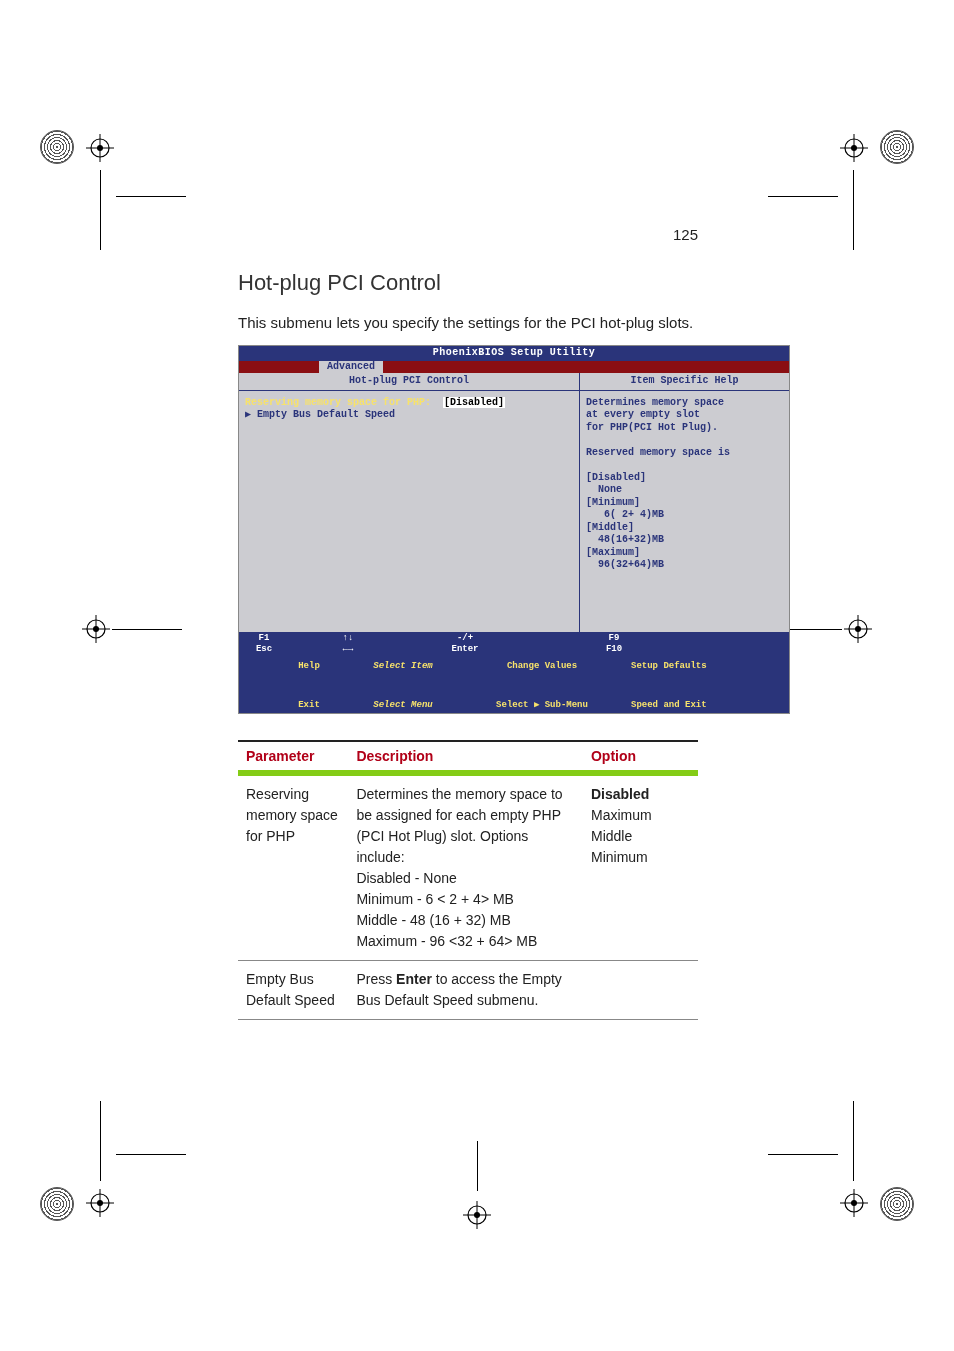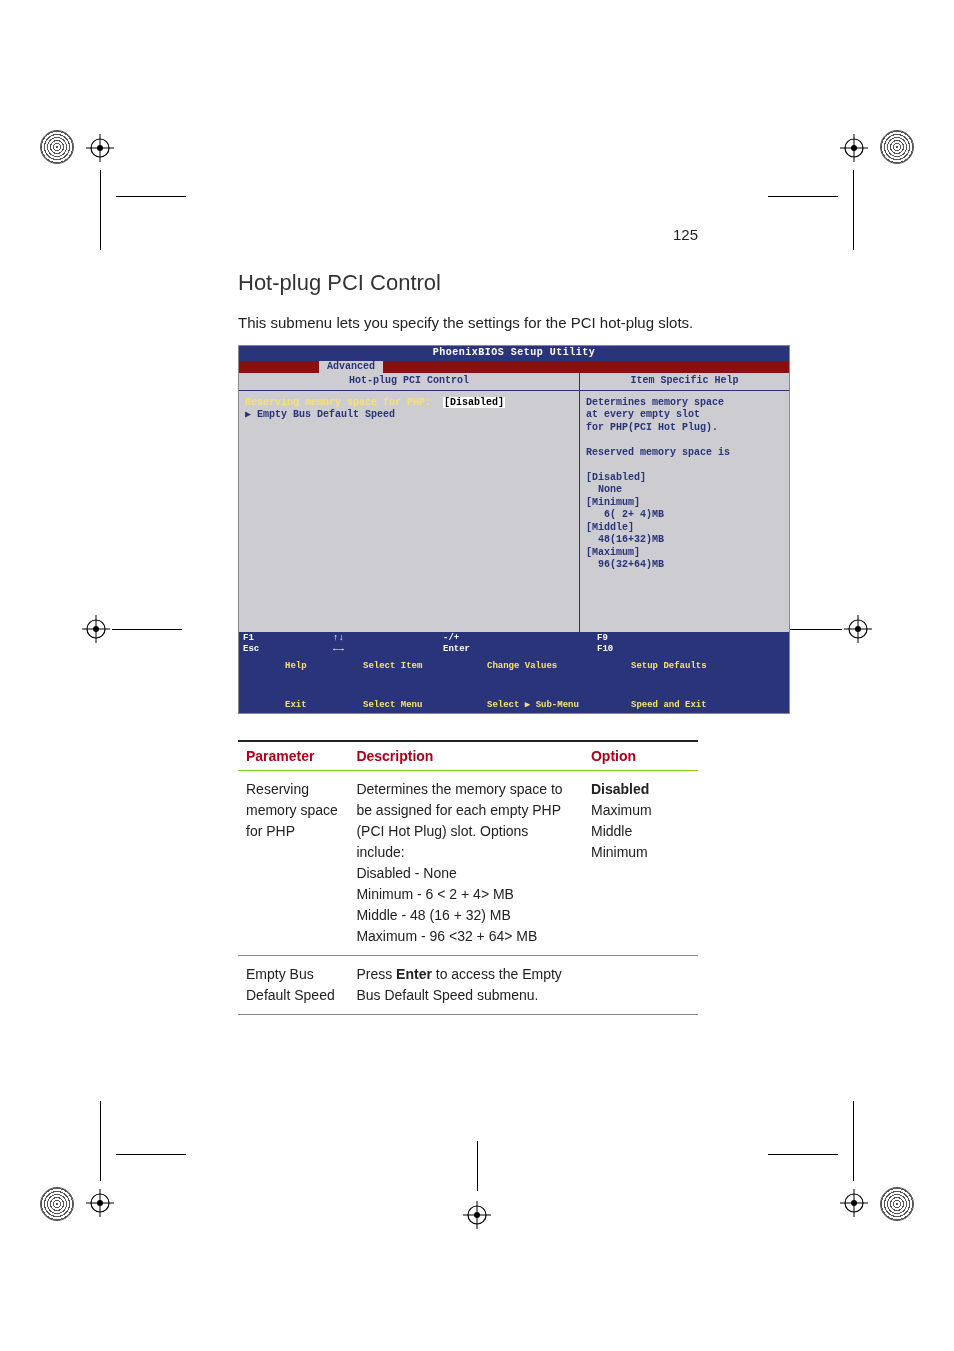--- a/index.html
+++ b/index.html
@@ -74,33 +74,34 @@
   }
   .col-body { padding: 6px 6px 60px 6px; white-space: pre; }
   .sel { background:#fff; color:#000; padding:0 1px;}
   .bios-footer {
     background: #2a347a;
     color: #fff;
     display: flex;
     font-size: 9px;
     padding: 1px 4px 2px 4px;
     white-space: pre;
+    text-align: center;
   }
   .fcol { display:flex; flex-direction:column; }
   .k { color:#fff; }
   .ylw { color:#f7e26b;margin-top:28px; }
 
   
   .desc-table { width:100%; border-collapse:collapse; margin-top:26px; font-size:14px;}
   .desc-table th {
     text-align:left;
     color:#b10018;
     font-weight:bold;
     border-top:2px solid #222;
-    border-bottom:1px solid #84cc16;
+    border-bottom:6px solid #84cc16;
     padding:6px 8px;
   }
   .desc-table td {
     vertical-align: top;
     border-bottom: 1px solid #888;
     padding: 8px 8px;
     line-height: 1.5;
   }
   .desc-table td.opt b { font-weight: bold; }
 
@@ -252,21 +253,21 @@
         <span><span class="k">Esc</span></span>
       </div>
       <div class="fcol" style="flex:0 0 48px;">
         <span class="ylw">Help</span>
         <span class="ylw">Exit</span>
       </div>
       <div class="fcol" style="flex:0 0 30px;">
         <span class="k">↑↓</span>
         <span class="k">←→</span>
       </div>
-      <div class="fcol" style="flex:0 0 80px;">
+      <div class="fcol" style="flex:0 0 80px;font-style:italic;">
         <span class="ylw">Select Item</span>
         <span class="ylw">Select Menu</span>
       </div>
       <div class="fcol" style="flex:0 0 44px;">
         <span class="k">-/+</span>
         <span class="k">Enter</span>
       </div>
       <div class="fcol" style="flex:0 0 110px;">
         <span class="ylw">Change Values</span>
         <span class="ylw">Select ▶ Sub-Menu</span>

